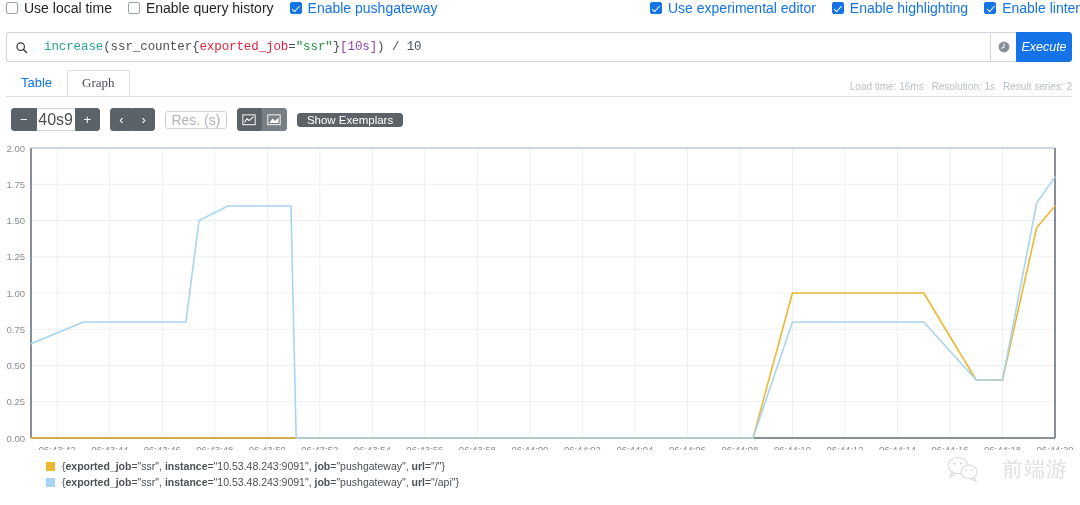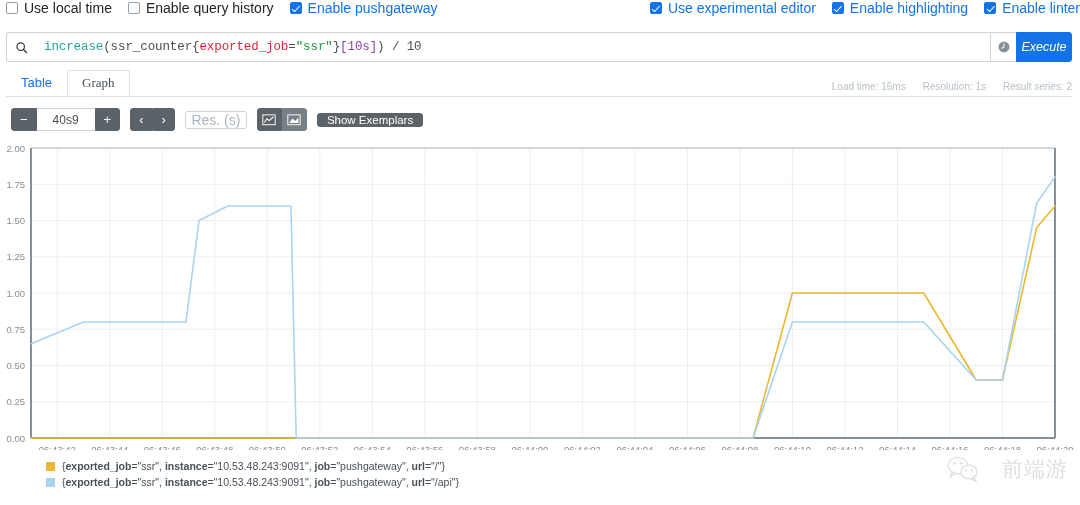--- a/index.html
+++ b/index.html
@@ -73,35 +73,35 @@
   }
   .tab.active {
     color: #495057; background: #fff;
     border-color: #dee2e6 #dee2e6 #fff; border-radius: 3px 3px 0 0; font-family: Liberation Serif, serif;
   }
   .tabs-underline {
     position: absolute; left: 0; right: 0; bottom: 0; height: 1px; background: #dee2e6;
   }
   .meta {
     position: absolute; right: 0; bottom: 5px;
-    font-size: 10px; color: #b6bfc8; display: flex; gap: 17px; white-space: nowrap;
+    font-size: 10px; color: #b6bfc8; display: flex; gap: 8px; white-space: nowrap;
   }
 
   
   .controls { display: flex; align-items: center; gap: 10px; margin: 11px 0 0 11px; height: 23px; }
   .grp { display: flex; align-items: stretch; height: 23px; }
   .btn-dark {
     background: #5b6268; color: #fff; border: 1px solid #5b6268;
     display: flex; align-items: center; justify-content: center;
     font-size: 13px; cursor: pointer; padding: 0 8px;
   }
   .range-val {
     border: 1px solid #ced4da; border-left: none; border-right: none;
-    background: #fff; font-size: 12px; color: #495057;
-    display: flex; align-items: center; justify-content: center; width: 58px;
+    background: #fff; font-size: 16px; color: #495057;
+    display: flex; align-items: center; justify-content: center; width: 38px;
   }
   .rl { border-radius: 3px 0 0 3px; }
   .rr { border-radius: 0 3px 3px 0; }
   .endtime {
     border: 1px solid #ced4da; border-left: none; border-right: none; background: #fff;
     width: 148px; font-size: 11.5px; color: #adb5bd;
     display: flex; align-items: center; justify-content: center;
   }
   .res-box {
     border: 1px solid #ced4da; border-radius: 3px; background: #fff;

